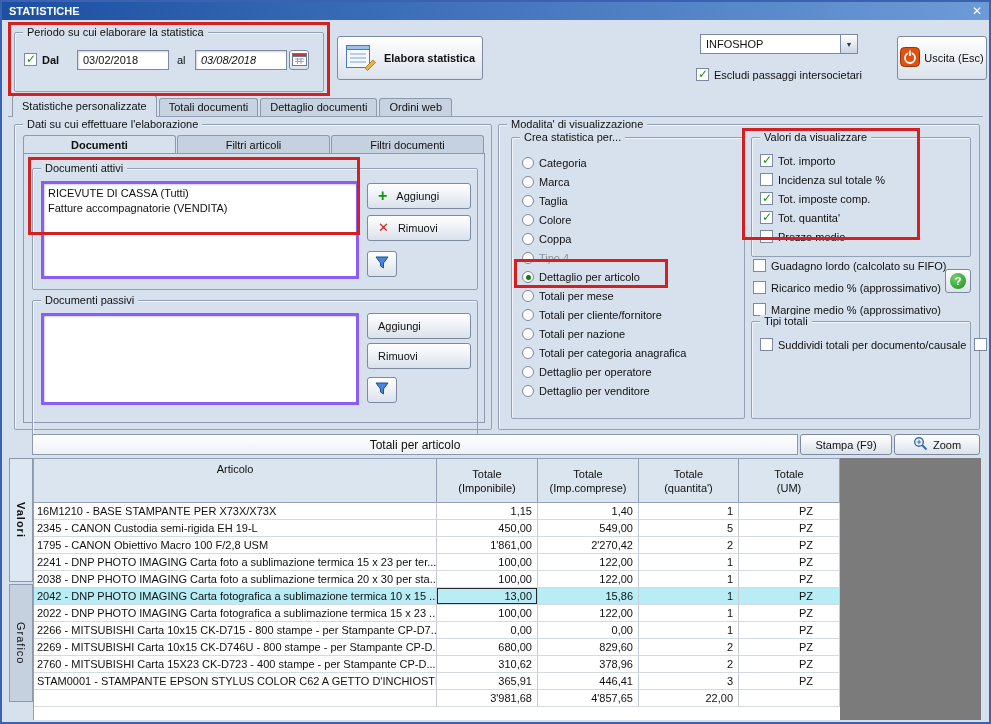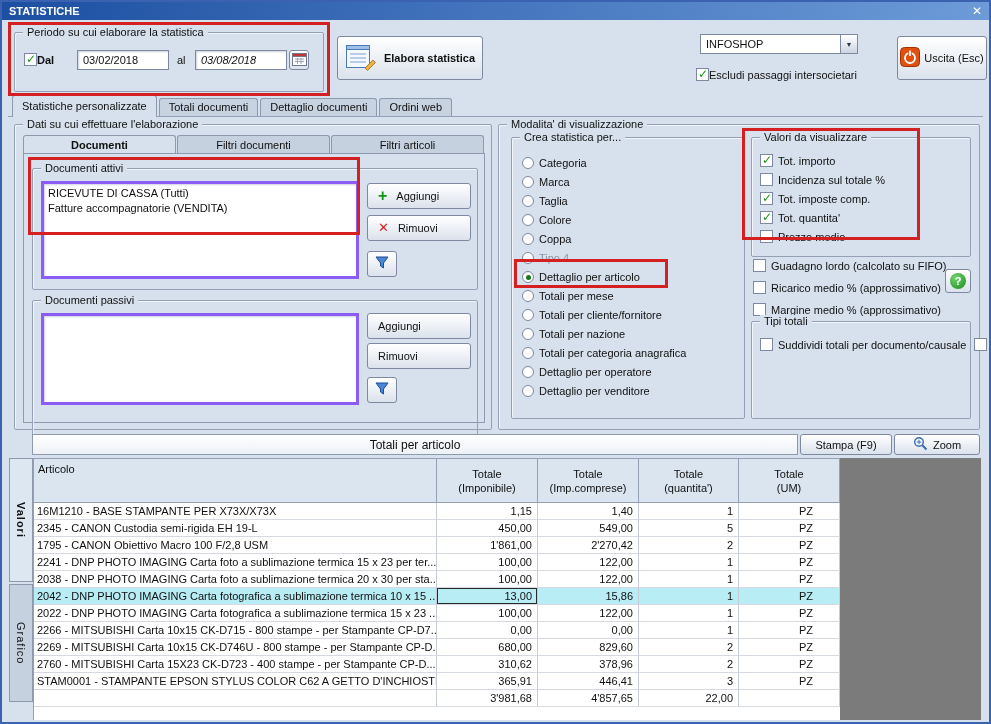--- a/index.html
+++ b/index.html
@@ -7,21 +7,21 @@
   body{font-family:"Liberation Sans","DejaVu Sans",sans-serif;font-size:11px;color:#101010;}
   .window{position:relative;width:991px;height:724px;background:#d7e1ed;border:2px solid #3a62b0;overflow:hidden;}
   .titlebar{position:absolute;left:0;top:0;right:0;height:18px;background:linear-gradient(90deg,#1c4fa2,#6d9bd8);display:flex;align-items:center;padding:0 7px;color:#fff;font-weight:bold;z-index:5;}
   .close{margin-left:auto;font-weight:bold;font-size:12px;cursor:default;}
   .groupbox{position:absolute;border:1px solid #93a0b6;border-radius:2px;box-shadow:inset 1px 1px 0 rgba(255,255,255,.65);}
   .glabel{position:absolute;top:-7px;left:8px;background:#d7e1ed;padding:0 4px;white-space:nowrap;}
   .btn{position:absolute;display:flex;align-items:center;background:linear-gradient(#ffffff,#dbe2ec);border:1px solid #7c89a0;border-radius:3px;cursor:default;}
   .btn.center{justify-content:center;gap:7px;}
   .btn.lefty{justify-content:flex-start;gap:9px;padding-left:10px;}
   .input{position:absolute;background:#fff;border:1px solid #7c89a0;box-shadow:inset 1px 1px 2px rgba(110,125,150,.35);display:flex;align-items:center;padding:0 5px;}
-  .hrow{position:absolute;display:flex;align-items:center;white-space:nowrap;}
+  .hrow{position:absolute;display:flex;align-items:center;gap:5px;white-space:nowrap;}
   .cb{display:inline-block;width:13px;height:13px;background:#fff;border:1px solid #7c89a0;position:relative;flex:none;}
   .cb.checked::after{content:"✓";position:absolute;left:1px;top:-2px;color:var(--green,#149414);font-weight:bold;font-size:12px;}
   .radio{display:inline-block;width:12px;height:12px;border-radius:50%;background:#fff;border:1px solid #7c89a0;position:relative;flex:none;}
   .radio.selected::after{content:"";position:absolute;left:3px;top:3px;width:5px;height:5px;border-radius:50%;background:#137a13;}
   .opt-row{display:flex;align-items:center;gap:5px;height:13px;white-space:nowrap;}
   .opt-row.disabled .opt-text{color:#8b93a1;}
   
   #main-tabs{position:absolute;left:10px;top:93px;height:21px;display:flex;align-items:flex-end;z-index:3;}
   .tab{height:18px;line-height:17px;padding:0 9px;background:#c8d3e1;border:1px solid #8d99ad;border-bottom:none;border-radius:3px 3px 0 0;margin-right:2px;white-space:nowrap;}
   .tab.active{height:22px;line-height:21px;background:#d7e1ed;margin-bottom:-1px;z-index:4;}
@@ -36,21 +36,21 @@
   .plus{color:var(--green,#149414);font-weight:bold;font-size:16px;line-height:12px;}
   .xmark{color:#d42020;font-weight:bold;font-size:13px;line-height:12px;}
   
   .bandtitle{position:absolute;display:flex;align-items:center;justify-content:center;background:linear-gradient(#ffffff,#edf1f7);border:1px solid #8d99ad;font-size:12px;}
   .vtab{position:absolute;left:7px;width:24px;background:#c6d1df;border:1px solid #8d99ad;display:flex;align-items:center;justify-content:center;}
   .vtab span{writing-mode:vertical-rl;letter-spacing:1px;}
   .vtab.active{background:#dde7f2;font-weight:bold;}
   .gridwrap{position:absolute;left:31px;top:456px;width:807px;height:262px;background:#fff;border-top:1px solid #93a0b6;border-left:1px solid #93a0b6;overflow:hidden;}
   .ghead{display:flex;height:44px;}
   .hcell{background:#dbe5f0;border-right:1px solid #93a0b6;border-bottom:1px solid #93a0b6;display:flex;flex-direction:column;align-items:center;justify-content:center;line-height:14px;}
-  .hcell.c0{align-items:flex-start;justify-content:flex-start;padding:3px 4px;}
+  .hcell.c0{align-items:center;justify-content:flex-start;padding:3px 4px;}
   .c0{width:403px;}.c1{width:101px;}.c2{width:101px;}.c3{width:100px;}.c4{width:101px;}
   .grow{display:flex;background:#fff;}
   .grow.selected{background:var(--selrow,#b8edf5);}
   .gcell{height:17px;line-height:16px;border-right:1px solid #c6ccd6;border-bottom:1px solid #d4d9e2;white-space:nowrap;overflow:hidden;}
   .gcell.c0{padding:0 3px;text-align:left;}
   .gcell.c1,.gcell.c2,.gcell.c3{text-align:right;padding:0 5px;}
   .gcell.c4{text-align:right;padding:0 26px 0 0;}
   .gcell.focuscell{box-shadow:inset 0 0 0 1px #2a2a2a;}
   .filler{position:absolute;left:838px;top:456px;width:141px;height:262px;background:#7b7b7b;}
   
@@ -130,22 +130,22 @@
       <div class="tab">Totali documenti</div>
       <div class="tab">Dettaglio documenti</div>
       <div class="tab">Ordini web</div>
     </div>
   <div class="tabline"></div>
 
   <div class="groupbox" style="left:12px;top:122px;width:478px;height:306px;">
     <span class="glabel">Dati su cui effettuare l'elaborazione</span>
     <div id="inner-tabs">
         <div class="itab active">Documenti</div>
+        <div class="itab">Filtri articoli</div>
         <div class="itab">Filtri documenti</div>
-        <div class="itab">Filtri articoli</div>
       </div>
     <div class="innerpanel">
       <div class="groupbox" style="left:8px;top:14px;width:446px;height:122px;">
         <span class="glabel">Documenti attivi</span>
         <div class="listbox" id="attivi-list" style="left:8px;top:12px;width:318px;height:98px;">
             <div class="list-item">RICEVUTE DI CASSA (Tutti)</div>
             <div class="list-item">Fatture accompagnatorie (VENDITA)</div>
           </div>
         <div class="btn lefty" style="left:334px;top:14px;width:104px;height:26px;">
           <span class="plus">+</span>

